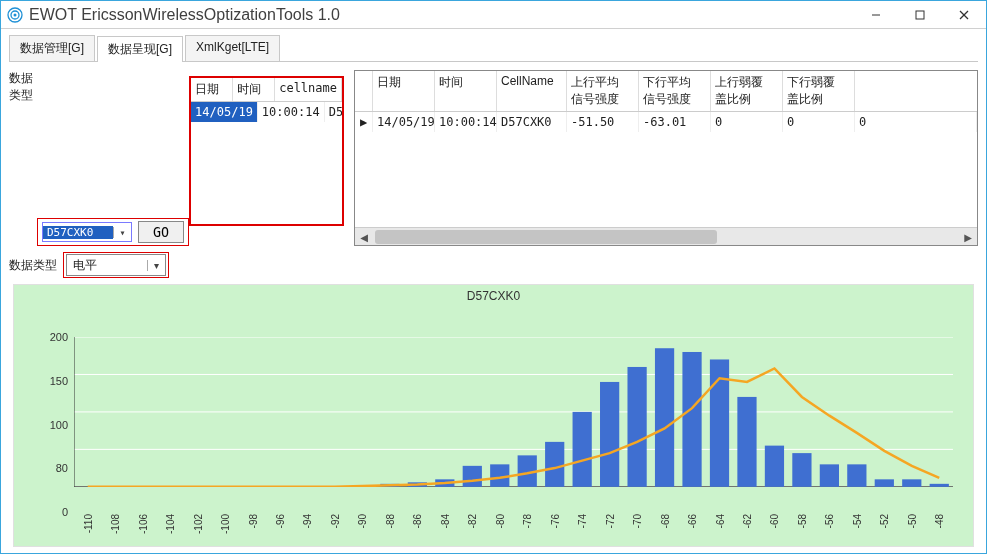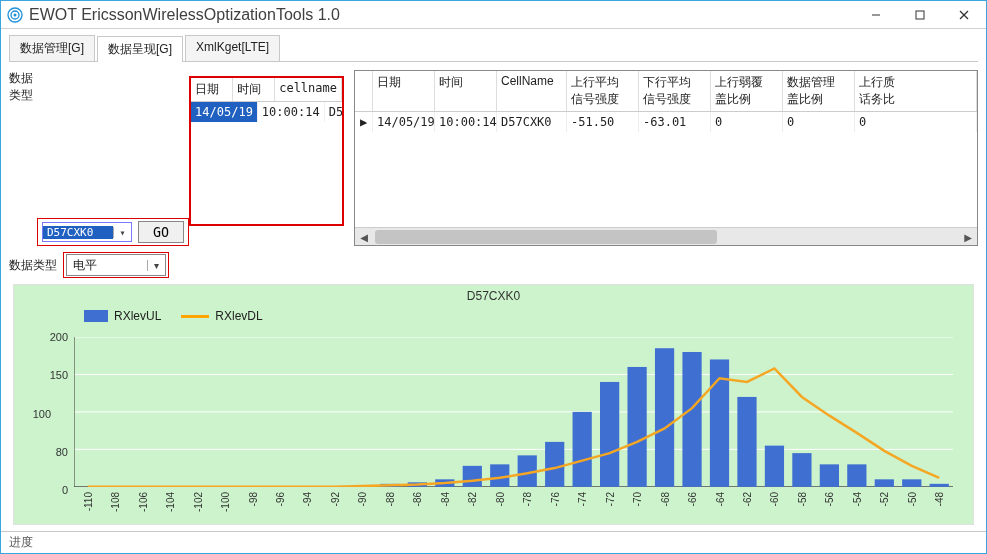--- a/index.html
+++ b/index.html
@@ -134,24 +134,22 @@
             <div class="rgh pointer-col"></div>
             <div class="rgh" style="width:62px">日期</div>
             <div class="rgh" style="width:62px">时间</div>
             <div class="rgh" style="width:70px">CellName</div>
             <div class="rgh" style="width:72px;white-space:pre">上行平均
 信号强度</div>
             <div class="rgh" style="width:72px;white-space:pre">下行平均
 信号强度</div>
             <div class="rgh" style="width:72px;white-space:pre">上行弱覆
 盖比例</div>
-            <div class="rgh" style="width:72px;white-space:pre">数据管理
+            <div class="rgh" style="width:72px;white-space:pre">下行弱覆
 盖比例</div>
-            <div class="rgh" style="flex:1;white-space:pre">上行质
-话务比</div>
           </div>
           <div class="rgrid-row">
             <div class="rgc pointer-col">▶</div>
             <div class="rgc sel" style="width:62px">14/05/19</div>
             <div class="rgc" style="width:62px">10:00:14</div>
             <div class="rgc" style="width:70px">D57CXK0</div>
             <div class="rgc" style="width:72px">-51.50</div>
             <div class="rgc" style="width:72px">-63.01</div>
             <div class="rgc" style="width:72px">0</div>
             <div class="rgc" style="width:72px">0</div>
@@ -171,30 +169,20 @@
       <span class="red-box">
         <span class="combo2">
           <span class="val">电平</span>
           <span class="arrow">▾</span>
         </span>
       </span>
     </div>
 
     <div class="chart-area">
       <div class="chart-title">D57CXK0</div>
-      <div class="legend">
-        <span style="display:flex;align-items:center;gap:6px">
-          <span class="legswatch" style="background:#3f6fd1"></span>
-          <span>RXlevUL</span>
-        </span>
-        <span style="display:flex;align-items:center;gap:6px">
-          <span class="legline"></span>
-          <span>RXlevDL</span>
-        </span>
-      </div>
       <svg class="plot" id="plot" preserveAspectRatio="none" viewBox="0 0 880 150">
           <line x1="0" y1="150" x2="880" y2="150" stroke="#fff" stroke-width="1"></line>
           <line x1="0" y1="112.5" x2="880" y2="112.5" stroke="#fff" stroke-width="1"></line>
           <line x1="0" y1="75" x2="880" y2="75" stroke="#fff" stroke-width="1"></line>
           <line x1="0" y1="37.5" x2="880" y2="37.5" stroke="#fff" stroke-width="1"></line>
           <line x1="0" y1="0" x2="880" y2="0" stroke="#fff" stroke-width="1"></line>
           <line x1="0" y1="0" x2="0" y2="150" stroke="#333" stroke-width="1"></line>
           <line x1="0" y1="150" x2="880" y2="150" stroke="#333" stroke-width="1"></line>
           <rect x="4.125" y="150" width="19.25" height="0" fill="#3f6fd1"></rect>
           <rect x="31.625" y="150" width="19.25" height="0" fill="#3f6fd1"></rect>
@@ -226,21 +214,21 @@
           <rect x="746.625" y="127.5" width="19.25" height="22.5" fill="#3f6fd1"></rect>
           <rect x="774.125" y="127.5" width="19.25" height="22.5" fill="#3f6fd1"></rect>
           <rect x="801.625" y="142.5" width="19.25" height="7.5" fill="#3f6fd1"></rect>
           <rect x="829.125" y="142.5" width="19.25" height="7.5" fill="#3f6fd1"></rect>
           <rect x="856.625" y="147" width="19.25" height="3" fill="#3f6fd1"></rect>
           <path d="M13.75 150 L41.25 150 L68.75 150 L96.25 150 L123.75 150 L151.25 150 L178.75 150 L206.25 150 L233.75 150 L261.25 150 L288.75 149.25 L316.25 148.5 L343.75 147.75 L371.25 146.25 L398.75 144 L426.25 141 L453.75 136.5 L481.25 131.25 L508.75 123.75 L536.25 116.25 L563.75 105 L591.25 91.5 L618.75 71.25 L646.25 41.25 L673.75 45 L701.25 31.5 L728.75 60 L756.25 78.75 L783.75 96 L811.25 114 L838.75 129 L866.25 141 " fill="none" stroke="#f5a623" stroke-width="2.5"></path>
         </svg>
       <div id="yaxis" style="position:absolute;left:0;top:52px;bottom:34px;width:58px;">
           <div style="position: absolute; right: 4px; font-size: 11px; color: rgb(51, 51, 51); transform: translateY(50%); bottom: 0%;">0</div>
           <div style="position: absolute; right: 4px; font-size: 11px; color: rgb(51, 51, 51); transform: translateY(50%); bottom: 25%;">80</div>
-          <div style="position: absolute; right: 21px; font-size: 11px; color: rgb(51, 51, 51); transform: translateY(50%); bottom: 50%;">100</div>
+          <div style="position: absolute; right: 4px; font-size: 11px; color: rgb(51, 51, 51); transform: translateY(50%); bottom: 50%;">100</div>
           <div style="position: absolute; right: 4px; font-size: 11px; color: rgb(51, 51, 51); transform: translateY(50%); bottom: 75%;">150</div>
           <div style="position: absolute; right: 4px; font-size: 11px; color: rgb(51, 51, 51); transform: translateY(50%); bottom: 100%;">200</div>
         </div>
       <div id="xaxis" style="position:absolute;left:60px;right:20px;bottom:0;height:32px;">
           <div style="position: absolute; top: 0px; font-size: 10px; color: rgb(51, 51, 51); transform: rotate(-90deg) translate(-100%, -50%); transform-origin: left top; left: 1.5625%;">-110</div>
           <div style="position: absolute; top: 0px; font-size: 10px; color: rgb(51, 51, 51); transform: rotate(-90deg) translate(-100%, -50%); transform-origin: left top; left: 4.6875%;">-108</div>
           <div style="position: absolute; top: 0px; font-size: 10px; color: rgb(51, 51, 51); transform: rotate(-90deg) translate(-100%, -50%); transform-origin: left top; left: 7.8125%;">-106</div>
           <div style="position: absolute; top: 0px; font-size: 10px; color: rgb(51, 51, 51); transform: rotate(-90deg) translate(-100%, -50%); transform-origin: left top; left: 10.9375%;">-104</div>
           <div style="position: absolute; top: 0px; font-size: 10px; color: rgb(51, 51, 51); transform: rotate(-90deg) translate(-100%, -50%); transform-origin: left top; left: 14.0625%;">-102</div>
           <div style="position: absolute; top: 0px; font-size: 10px; color: rgb(51, 51, 51); transform: rotate(-90deg) translate(-100%, -50%); transform-origin: left top; left: 17.1875%;">-100</div>
@@ -268,16 +256,13 @@
           <div style="position: absolute; top: 0px; font-size: 10px; color: rgb(51, 51, 51); transform: rotate(-90deg) translate(-100%, -50%); transform-origin: left top; left: 85.9375%;">-56</div>
           <div style="position: absolute; top: 0px; font-size: 10px; color: rgb(51, 51, 51); transform: rotate(-90deg) translate(-100%, -50%); transform-origin: left top; left: 89.0625%;">-54</div>
           <div style="position: absolute; top: 0px; font-size: 10px; color: rgb(51, 51, 51); transform: rotate(-90deg) translate(-100%, -50%); transform-origin: left top; left: 92.1875%;">-52</div>
           <div style="position: absolute; top: 0px; font-size: 10px; color: rgb(51, 51, 51); transform: rotate(-90deg) translate(-100%, -50%); transform-origin: left top; left: 95.3125%;">-50</div>
           <div style="position: absolute; top: 0px; font-size: 10px; color: rgb(51, 51, 51); transform: rotate(-90deg) translate(-100%, -50%); transform-origin: left top; left: 98.4375%;">-48</div>
         </div>
     </div>
 
   </div>
 
-  <div class="statusbar">
-    <span>进度</span>
-  </div>
 </div>
 
 </body></html>

